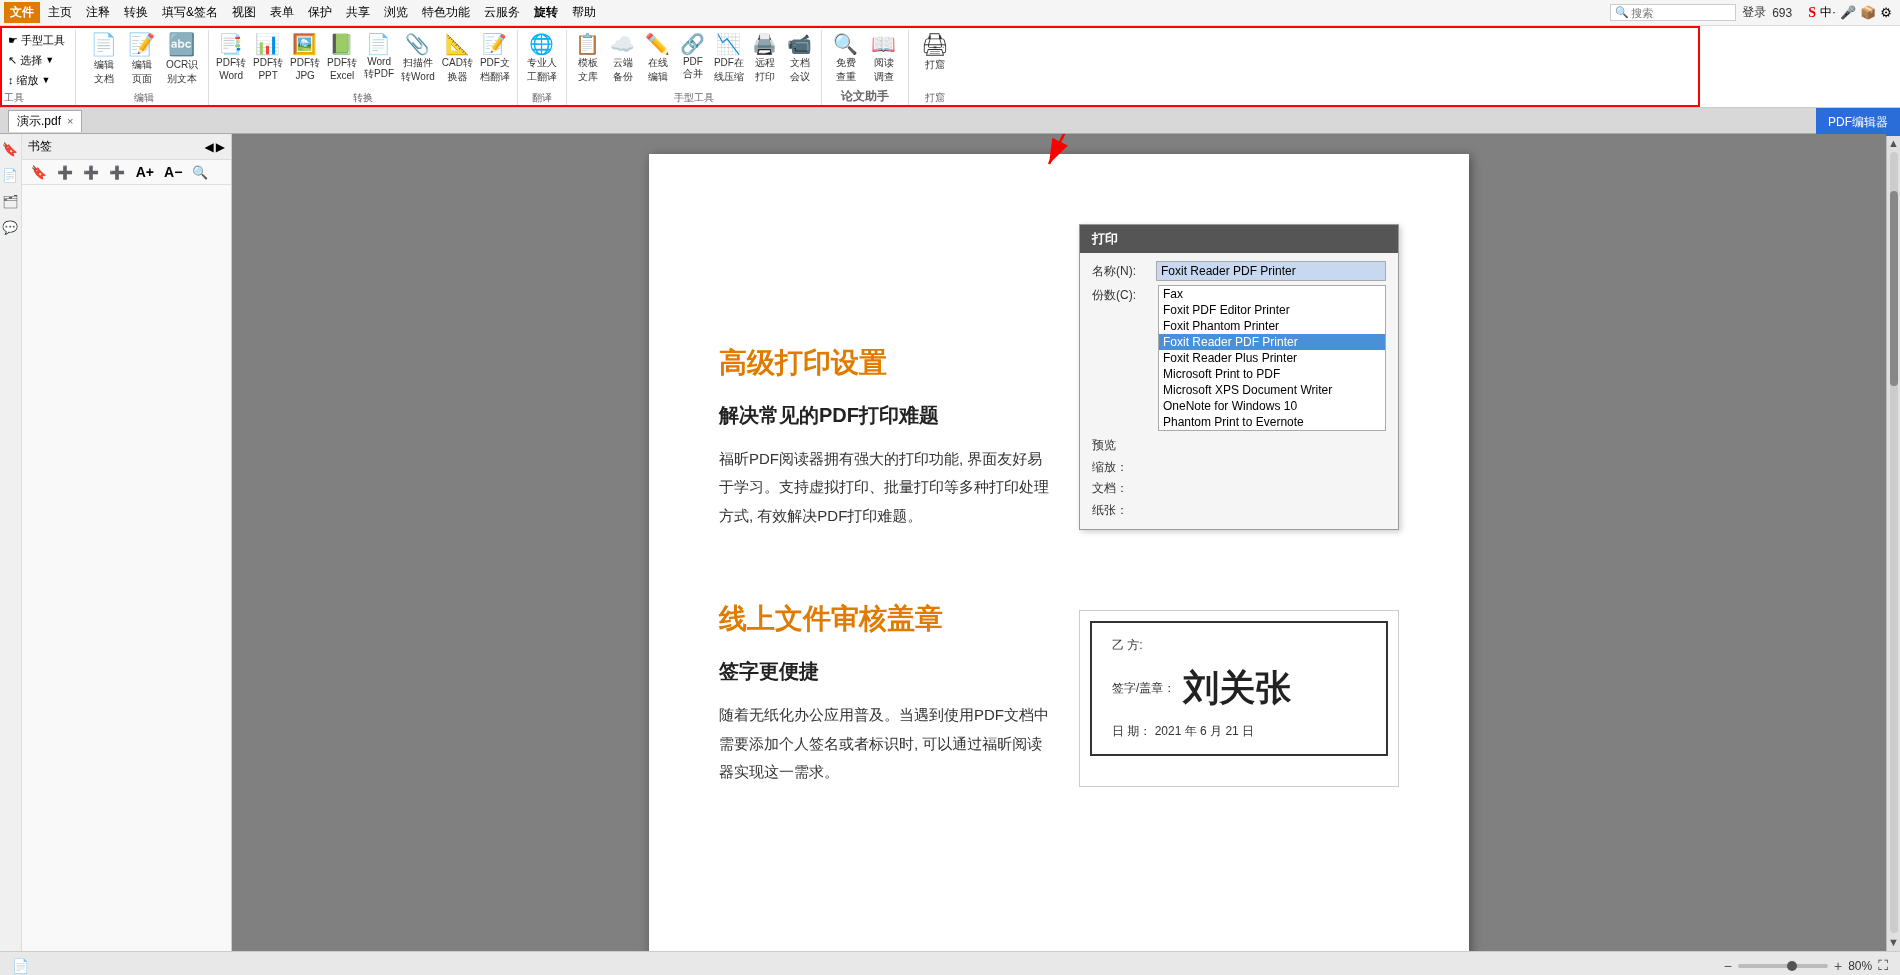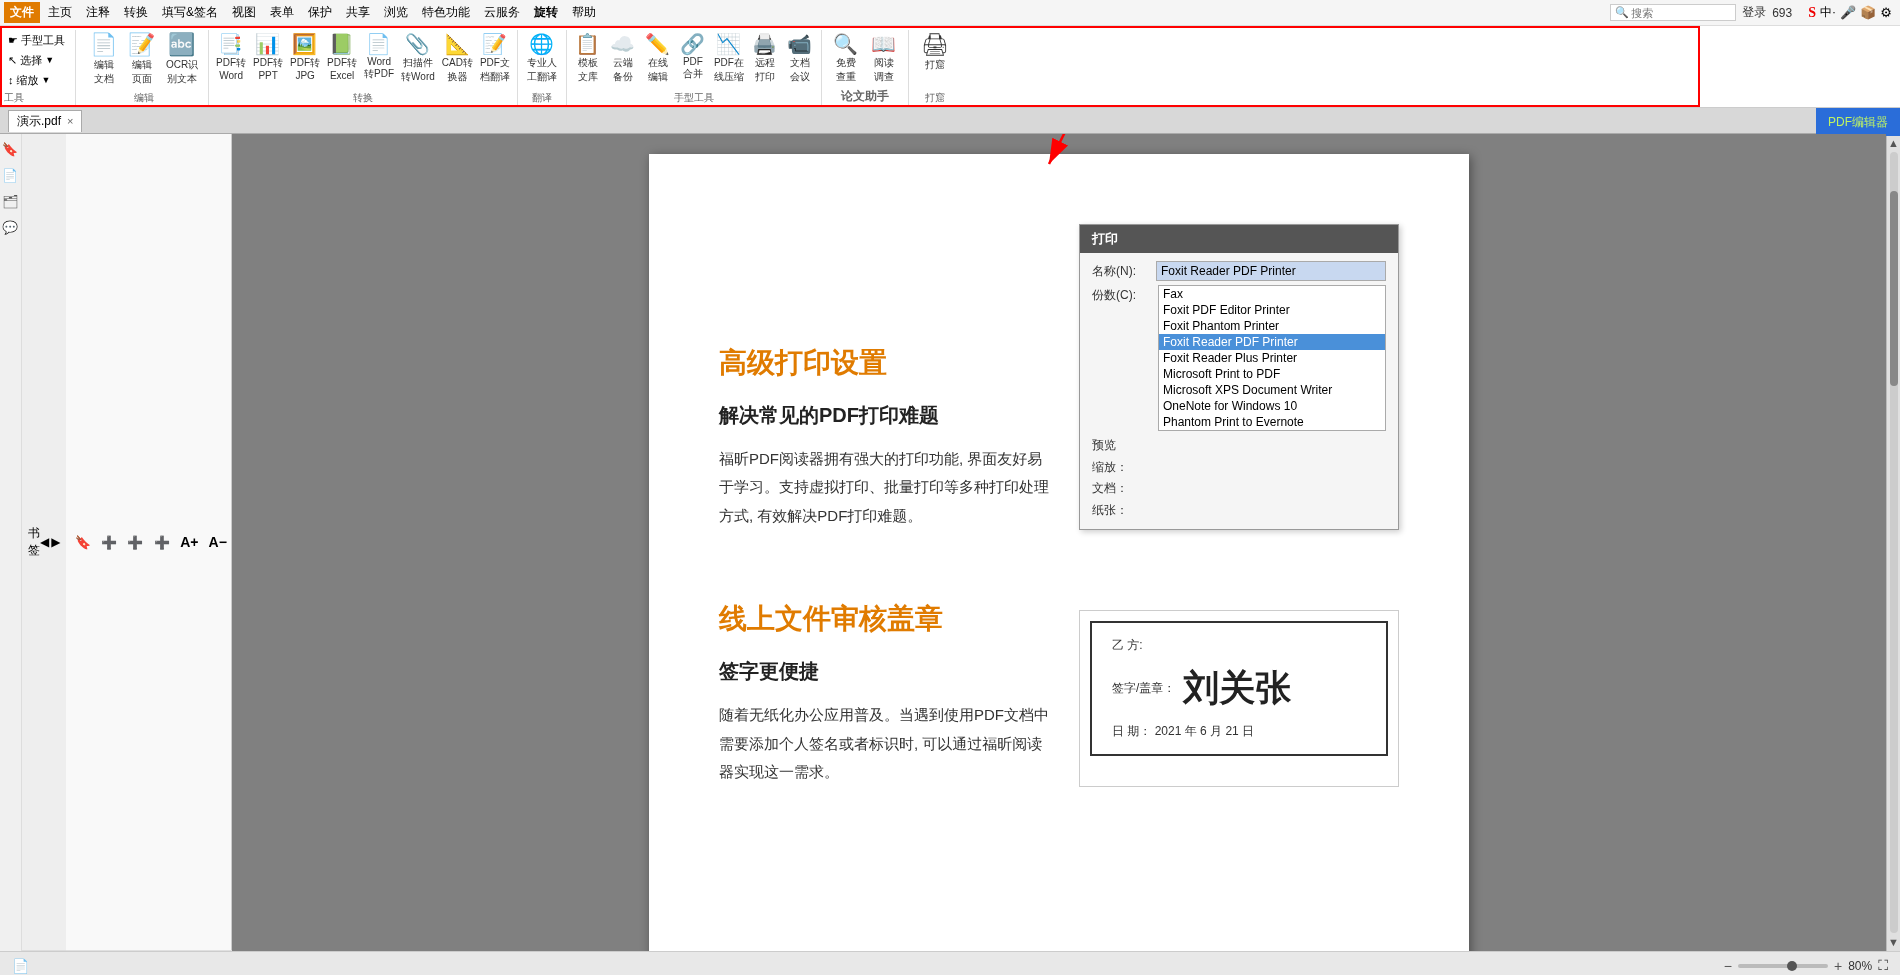--- a/index.html
+++ b/index.html
@@ -207,36 +207,36 @@
     <div style="display:flex; align-items:center; background:#fff; border:1px solid #aaa; border-bottom:none; padding:2px 8px; font-size:12px; cursor:pointer; gap:6px; height:22px;">
       <span>演示.pdf</span>
       <span style="font-size:11px; color:#666; cursor:pointer;">×</span>
     </div>
 
     <div style="margin-left:auto; display:flex; align-items:center; gap:6px; padding-right:4px;">
       <span style="font-size:14px; color:#666;">☁</span>
       <span style="font-size:14px; color:#666;">↓</span>
     </div>
 
-    <button style="position:absolute; right:0; top:0; background:#2a6dd9; color:#bef264; padding:0 12px; font-size:12px; cursor:pointer; border:none; height:28px; display:flex; align-items:center;">PDF编辑器</button>
+    <button style="position:absolute; right:0; top:0; background:#2a6dd9; color:#ffffff; padding:0 12px; font-size:12px; cursor:pointer; border:none; height:28px; display:flex; align-items:center;">PDF编辑器</button>
   </div>
 </div>
 
 <div style="display:flex; height:calc(975px - 158px); overflow:hidden;">
 
   <div style="display:flex; height:100%;">
 
     <div style="width:22px; background:#f0f0f0; border-right:1px solid #ddd; display:flex; flex-direction:column; align-items:center; padding:6px 0; gap:8px;">
       <div style="width:18px; height:18px; display:flex; align-items:center; justify-content:center; font-size:13px; cursor:pointer; color:#555;">🔖</div>
       <div style="width:18px; height:18px; display:flex; align-items:center; justify-content:center; font-size:13px; cursor:pointer; color:#555;">📄</div>
       <div style="width:18px; height:18px; display:flex; align-items:center; justify-content:center; font-size:13px; cursor:pointer; color:#555;">🗂</div>
       <div style="width:18px; height:18px; display:flex; align-items:center; justify-content:center; font-size:13px; cursor:pointer; color:#555;">💬</div>
     </div>
 
-    <div style="width:210px; background:#f9f9f9; border-right:1px solid #ccc; display:flex; flex-direction:row;">
+    <div style="width:210px; background:#f9f9f9; border-right:1px solid #ccc; display:flex; flex-direction:column;">
       <div style="display:flex; align-items:center; justify-content:space-between; padding:4px 6px; border-bottom:1px solid #ddd; font-size:12px; background:#eee;">
         <span>书签</span>
         <div style="display:flex; gap:2px;">
           <span style="cursor:pointer; font-size:12px;">◀</span>
           <span style="cursor:pointer; font-size:12px;">▶</span>
         </div>
       </div>
       <div style="display:flex; align-items:center; gap:4px; padding:3px 6px; border-bottom:1px solid #e0e0e0;">
         <span style="cursor:pointer; font-size:13px; padding:1px 3px; border-radius:2px;">🔖</span>
         <span style="cursor:pointer; font-size:13px; padding:1px 3px;">➕</span>

